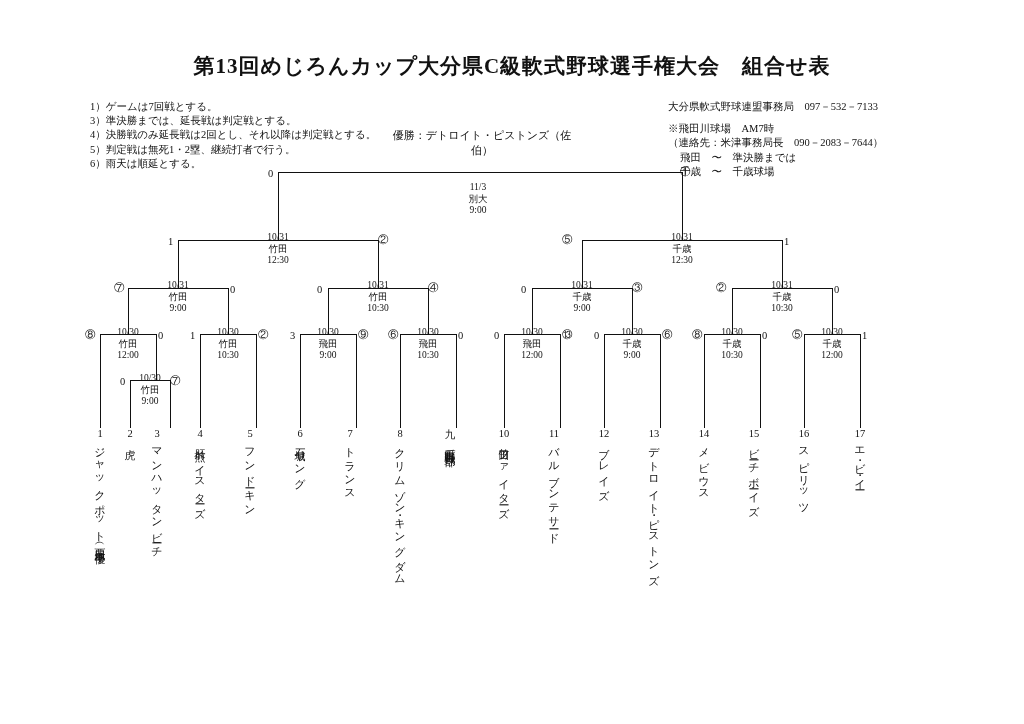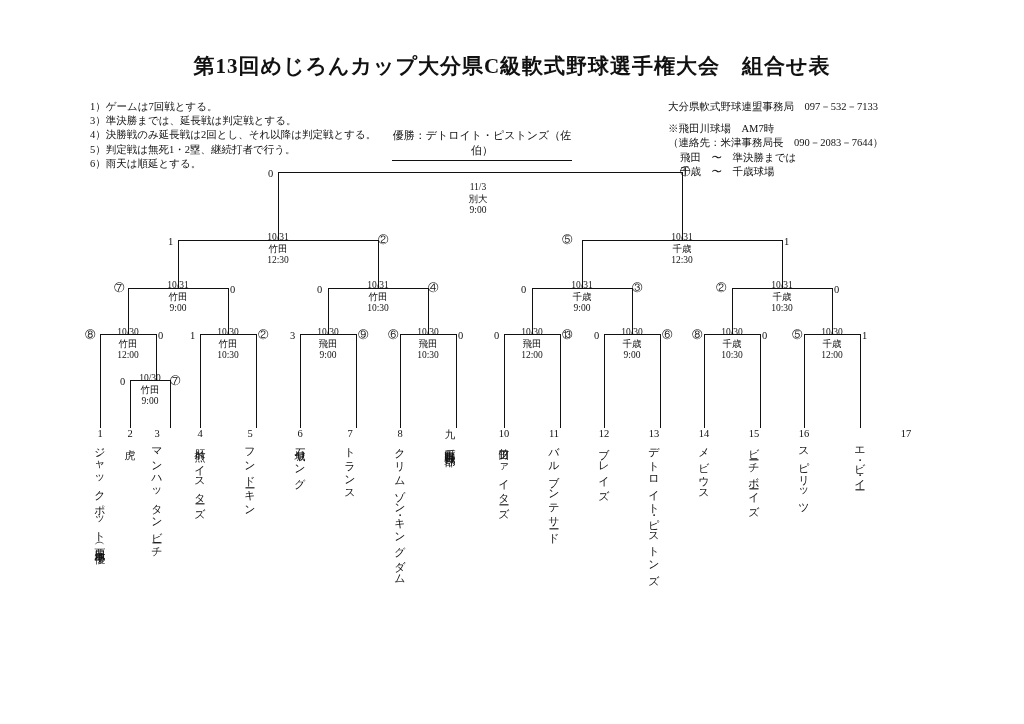--- a/index.html
+++ b/index.html
@@ -16,21 +16,21 @@
   .abs{position:absolute;margin-top:24px;}
   .title{
     width:100%;text-align:center;top:28px;left:0;
     font-size:21px;font-weight:bold;letter-spacing:1px;
   }
   .info-left{left:90px;top:76px;font-size:10.5px;line-height:14.2px;}
   .info-right{left:668px;top:76px;font-size:10.5px;line-height:14.2px;}
   .info-right .indent{padding-left:12px;}
   .champ{
     left:392px;top:104px;width:180px;text-align:center;
-    font-size:11px;border-bottom:1px solid #111;padding-bottom:2px;
+    font-size:11px;border-bottom:1px solid #111;padding-bottom:14px;
   }
   
   .h{position:absolute;border-top:1px solid #111;height:0;}
   .v{position:absolute;border-left:1px solid #111;width:0;}
   
   .num{position:absolute;font-size:10.5px;line-height:11px;}
   .match{position:absolute;font-size:9.5px;line-height:11.5px;text-align:center;}
   .match .d{letter-spacing:0;}
   
   .team{
@@ -304,16 +304,16 @@
 
   <div class="tnum" style="left:697px;">14</div>
   <div class="team" style="left:697px;top:440px;">メビウス</div>
 
   <div class="tnum" style="left:747px;">15</div>
   <div class="team" style="left:747px;top:440px;">ビーチボーイズ</div>
 
   <div class="tnum" style="left:797px;">16</div>
   <div class="team" style="left:797px;top:440px;">スピリッツ</div>
 
-  <div class="tnum" style="left:899px;">17</div>
+  <div class="tnum" style="left:853px;">17</div>
   <div class="team" style="left:853px;top:440px;">エ・ビ・イー</div>
 
 </div>
 
 </body></html>

